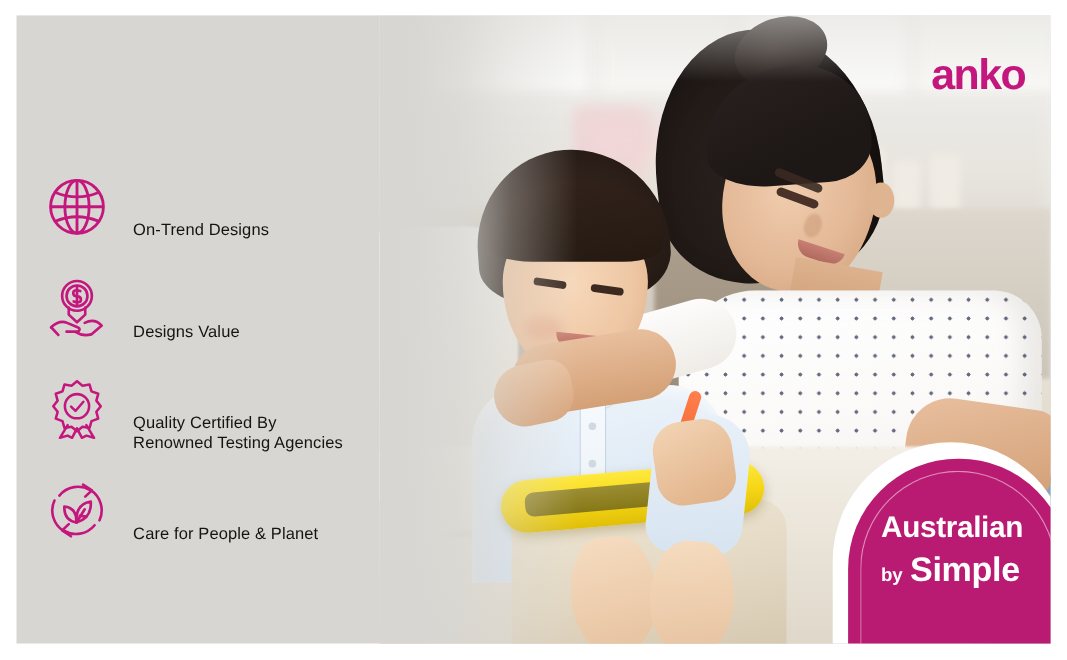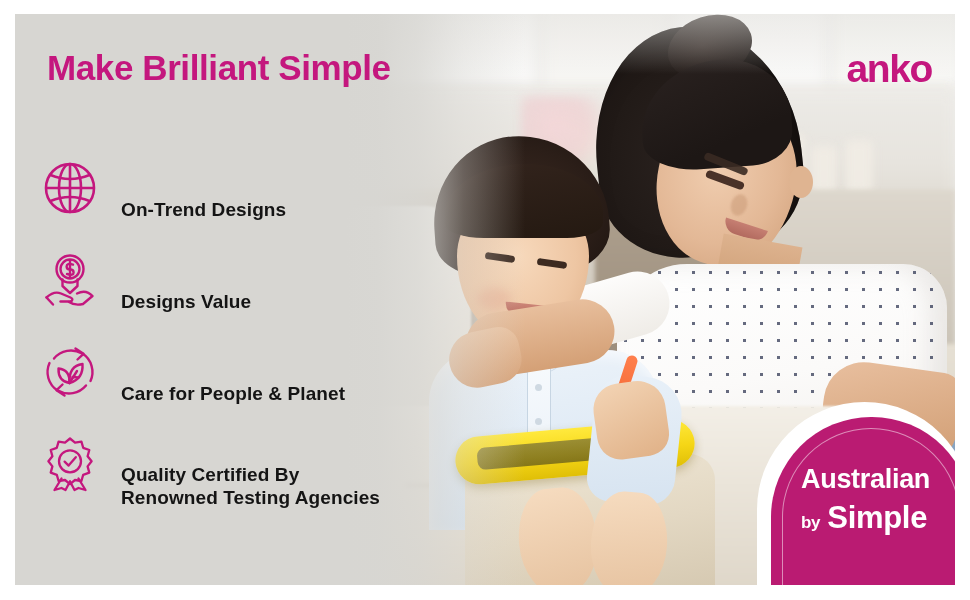--- a/index.html
+++ b/index.html
@@ -164,21 +164,21 @@
   .headline{position:absolute;left:32px;top:34px;font-size:35px;font-weight:bold;
             color:#c4177e;letter-spacing:-.4px;white-space:nowrap;}
 
   .logo{position:absolute;right:23px;top:35px;font-size:39px;font-weight:bold;
         color:#c4177e;letter-spacing:-1.4px;line-height:1;}
 
   .features{position:absolute;left:22px;top:128px;width:420px;}
   .feature{display:flex;align-items:center;height:92px;}
   .ficon{width:66px;min-width:66px;display:flex;align-items:center;justify-content:center;}
   .ficon svg{display:block;}
-  .flabel{font-size:19px;color:#141414;font-weight:700;line-height:1.22;
+  .flabel{font-size:15px;color:#141414;font-weight:400;line-height:1.22;
           margin-left:18px;letter-spacing:.1px;margin-top:44px;}
 
   
   .badge{position:absolute;left:742px;top:388px;width:215px;height:198px;}
   .badge-white{position:absolute;left:0;top:0;width:215px;height:198px;
                background:#ffffff;border-radius:110px 110px 0 0;}
   .badge-fill{position:absolute;left:14px;top:15px;width:201px;height:183px;
               background:#ba1b72;border-radius:100px 100px 0 0;}
   .badge-ring{position:absolute;left:25px;top:26px;width:176px;height:160px;
               border:1.5px solid rgba(255,255,255,.5);border-radius:90px 90px 0 0;
@@ -258,21 +258,20 @@
     <div class="b-arm-r"></div>
     <div class="stylus"></div>
     <div class="b-hand-r"></div>
     <div class="foot foot1"></div>
     <div class="foot foot2"></div>
 
     <div class="photo-top-fade"></div>
     <div class="photo-fade"></div>
   </div>
 
-  <div class="headline">Make Brilliant Simple</div>
 
   <div class="logo">anko</div>
 
   <div class="features">
 
     <div class="feature">
       <span class="ficon">
         <svg width="56" height="56" viewBox="0 0 56 56" fill="none" stroke="#c4177e" stroke-width="2.6">
           <circle cx="28" cy="28" r="24"></circle>
           <ellipse cx="28" cy="28" rx="11" ry="24"></ellipse>
@@ -293,53 +292,53 @@
           <path d="M31 12.6 Q24.6 10.6 24.6 14.4 Q24.6 17.4 28 17.4 Q31.6 17.4 31.6 20.4 Q31.6 24 25 22"></path>
           <line x1="28" y1="8.5" x2="28" y2="25.6"></line>
           <path d="M20.5 27.5 L20.5 34 L28 41 L35.5 34 L35.5 27.5"></path>
           <path d="M4.5 45.5 Q12 38.5 19 41.5 L28.5 45.5 Q32 47 29 49.5"></path>
           <path d="M29 49.5 L18.5 49.5"></path>
           <path d="M35 41.5 Q44 37 50.5 44 L41 52 Q33 54 27 50"></path>
           <path d="M4.5 45.5 L11 52.5"></path>
         </svg>
       </span>
       <span class="flabel">Designs Value</span>
+    </div>
+
+    <div class="feature">
+      <span class="ficon">
+        <svg width="56" height="56" viewBox="0 0 56 56" fill="none" stroke="#c4177e" stroke-width="2.3" stroke-linecap="round" stroke-linejoin="round">
+          <path d="M28 2.5 33 6.6 39.4 5.6 41.2 11.8 47.3 14 45.6 20.2 49.6 25.3 45.6 30.4 47.3 36.6 41.2 38.8 39.4 45 33 44 28 48.1 23 44 16.6 45 14.8 38.8 8.7 36.6 10.4 30.4 6.4 25.3 10.4 20.2 8.7 14 14.8 11.8 16.6 5.6 23 6.6 Z"></path>
+          <circle cx="28" cy="25.3" r="11"></circle>
+          <polyline points="22.6,25.6 26.6,29.6 33.8,21.2"></polyline>
+          <path d="M19.5 42.5 L12.5 54 L19.5 52 L23.5 54 L28 45.5"></path>
+          <path d="M36.5 42.5 L43.5 54 L36.5 52 L32.5 54 L28 45.5"></path>
+        </svg>
+      </span>
+      <span class="flabel"><span>Quality Certified By</span><br><span>Renowned Testing Agencies</span></span>
     </div>
 
     <div class="feature">
       <span class="ficon">
         <svg width="56" height="56" viewBox="0 0 56 56" fill="none" stroke="#c4177e" stroke-width="2.4" stroke-linecap="round" stroke-linejoin="round">
           <path d="M12 14.5 A22 22 0 0 1 40 9.5"></path>
           <polyline points="33.5,4.5 41.5,9.8 35.5,15.5"></polyline>
           <path d="M44 41.5 A22 22 0 0 1 16 46.5"></path>
           <polyline points="22.5,51.5 14.5,46.2 20.5,40.5"></polyline>
           <path d="M7.5 19 A22 22 0 0 0 15.5 46.5"></path>
           <path d="M48.5 37 A22 22 0 0 0 40.5 9.6"></path>
           <path d="M27.5 39 Q16 37 16.5 24.5 Q28 25.5 27.5 39 Z"></path>
           <path d="M27.5 39 Q26.5 22 40.5 20 Q41.5 35 27.5 39 Z"></path>
           <line x1="27.5" y1="39" x2="35" y2="27"></line>
           <line x1="30.5" y1="33" x2="36.5" y2="33.5"></line>
         </svg>
       </span>
       <span class="flabel">Care for People &amp; Planet</span>
     </div>
 
-    <div class="feature">
-      <span class="ficon">
-        <svg width="56" height="56" viewBox="0 0 56 56" fill="none" stroke="#c4177e" stroke-width="2.3" stroke-linecap="round" stroke-linejoin="round">
-          <path d="M28 2.5 33 6.6 39.4 5.6 41.2 11.8 47.3 14 45.6 20.2 49.6 25.3 45.6 30.4 47.3 36.6 41.2 38.8 39.4 45 33 44 28 48.1 23 44 16.6 45 14.8 38.8 8.7 36.6 10.4 30.4 6.4 25.3 10.4 20.2 8.7 14 14.8 11.8 16.6 5.6 23 6.6 Z"></path>
-          <circle cx="28" cy="25.3" r="11"></circle>
-          <polyline points="22.6,25.6 26.6,29.6 33.8,21.2"></polyline>
-          <path d="M19.5 42.5 L12.5 54 L19.5 52 L23.5 54 L28 45.5"></path>
-          <path d="M36.5 42.5 L43.5 54 L36.5 52 L32.5 54 L28 45.5"></path>
-        </svg>
-      </span>
-      <span class="flabel"><span>Quality Certified By</span><br><span>Renowned Testing Agencies</span></span>
-    </div>
-
   </div>
 
   <div class="badge">
     <div class="badge-white"></div>
     <div class="badge-fill"></div>
     <div class="badge-ring"></div>
     <div class="badge-l1">Australian</div>
     <div class="badge-l2">
       <span class="badge-by">by</span>
       <span class="badge-design">Simple</span>

